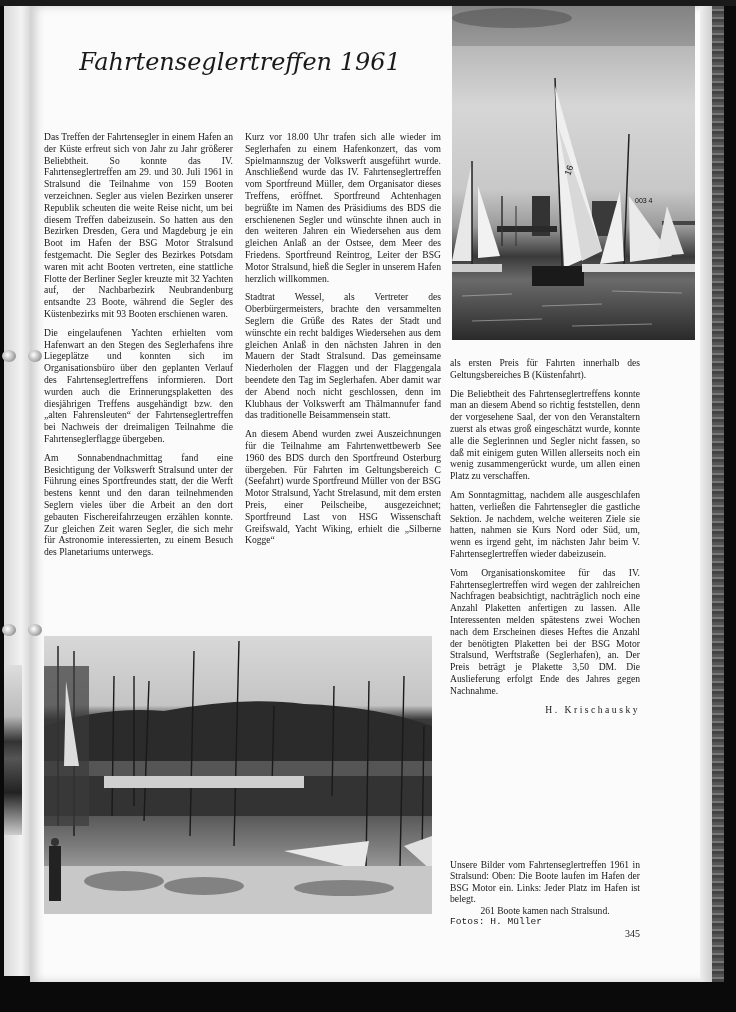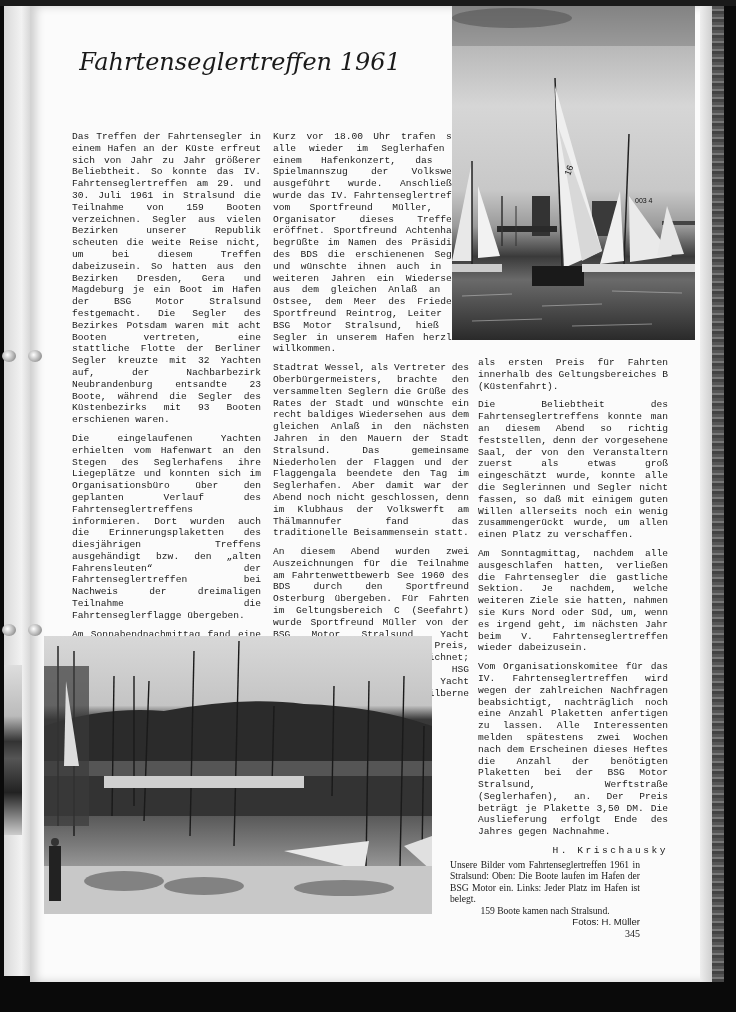--- a/index.html
+++ b/index.html
@@ -36,38 +36,38 @@
     background: repeating-linear-gradient(to bottom, #555 0 3px, #777 3px 5px, #444 5px 8px);
   }
 
   .title {
     position: absolute; left: 60px; top: 48px; width: 360px; text-align: center;
     font-family: "DejaVu Serif", serif; font-style: italic; font-size: 24px; line-height: 29px;
     color: #1a1a1a; font-weight: normal;
   }
 
   .col {
-    position: absolute; font-family: Liberation Mono, monospace; font-size: 9.6px;
-    line-height: 11.8px; color: #1a1a1a; text-align: justify; hyphens: manual; margin-left: 28px;
+    position: absolute; font-family: Liberation Serif, serif; font-size: 9.6px;
+    line-height: 11.8px; color: #1a1a1a; text-align: justify; hyphens: manual;
   }
   .col p { margin-bottom: 7px; }
   .col1 { left: 44px; top: 131px; width: 189px; }
   .col2 { left: 245px; top: 131px; width: 196px; }
   .col3 { left: 450px; top: 357px; width: 190px; }
 
   .signature { text-align: right; letter-spacing: 2.5px; margin-top: 2px; }
 
   .caption {
     position: absolute; left: 450px; top: 859px; width: 190px;
     font-family: "Liberation Serif", serif; font-size: 9.6px; line-height: 11.4px; color: #1a1a1a;
     text-align: justify;
   }
   .caption .c-last { text-align: center; }
-  .credit { position: absolute; left: 450px; top: 916px; width: 190px; text-align: right;
-    font-family: Liberation Sans, sans-serif; font-size: 9.6px; color:#1a1a1a; }
+  .credit { position: absolute; left: 450px; top: 916px; width: 190px; 
+    font-family: Liberation Mono, monospace; font-size: 9.6px; color:#1a1a1a; }
   .page-number { position: absolute; left: 600px; top: 928px; width: 40px; text-align: right;
     font-family: "Liberation Serif", serif; font-size: 10px; color:#1a1a1a; }
 
   
   .photo { position: absolute; overflow: hidden; }
   .photo-top { left: 452px; top: 6px; width: 243px; height: 334px;
     background: linear-gradient(to bottom, #8a8a8a 0%, #b8b8b8 12%, #d6d6d6 30%, #c8c8c8 55%, #9a9a9a 66%, #3a3a3a 75%, #6a6a6a 82%, #2a2a2a 100%); }
   .photo-bottom { left: 44px; top: 636px; width: 388px; height: 278px;
     background: linear-gradient(to bottom, #d8d8d8 0%, #c4c4c4 25%, #3a3a3a 30%, #2e2e2e 42%, #9a9a9a 48%, #4a4a4a 60%, #7a7a7a 75%, #b0b0b0 90%, #d0d0d0 100%); }
   .photo svg { position: absolute; left: 0; top: 0; width: 100%; height: 100%; }
@@ -190,19 +190,19 @@
           <ellipse cx="160" cy="250" rx="40" ry="9"></ellipse>
         <ellipse cx="300" cy="252" rx="50" ry="8"></ellipse>
       </g>
       <rect x="5" y="210" width="12" height="55" fill="#222"></rect>
       <circle cx="11" cy="206" r="4" fill="#333"></circle>
     </svg>
   </div>
 
   <div class="caption">
     <div>Unsere Bilder vom Fahrtenseglertreffen 1961 in Stralsund: Oben: Die Boote laufen im Hafen der BSG Motor ein. Links: Jeder Platz im Hafen ist belegt.</div>
-    <div class="c-last">159 Boote kamen nach Stralsund.</div>
+    <div class="c-last">261 Boote kamen nach Stralsund.</div>
   </div>
   <div class="credit">Fotos: H. Müller</div>
   <div class="page-number">345</div>
 
   <div class="watermark">© yachtsportmuseum.de</div>
 </div>
 
 </body></html>

